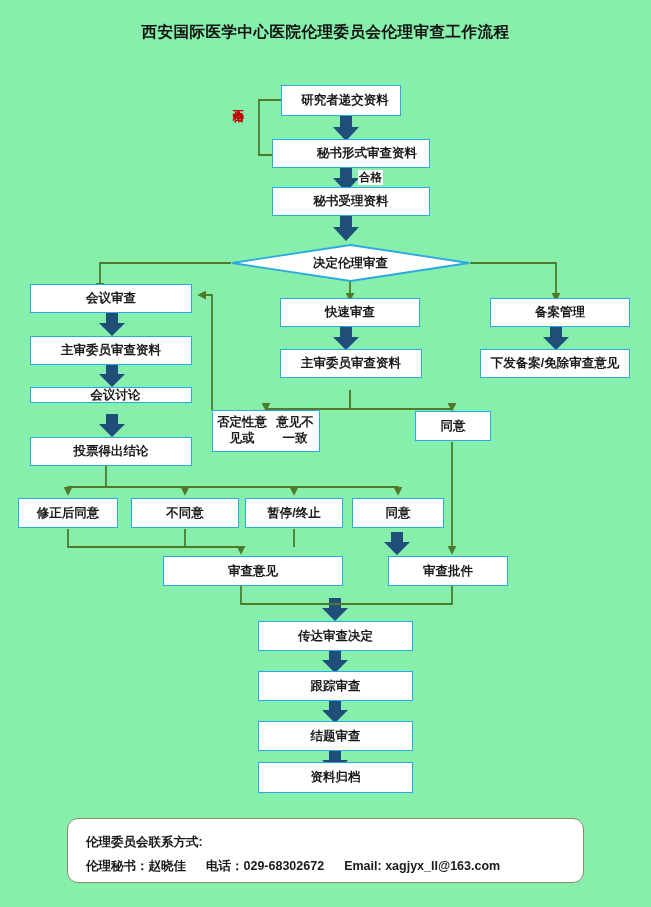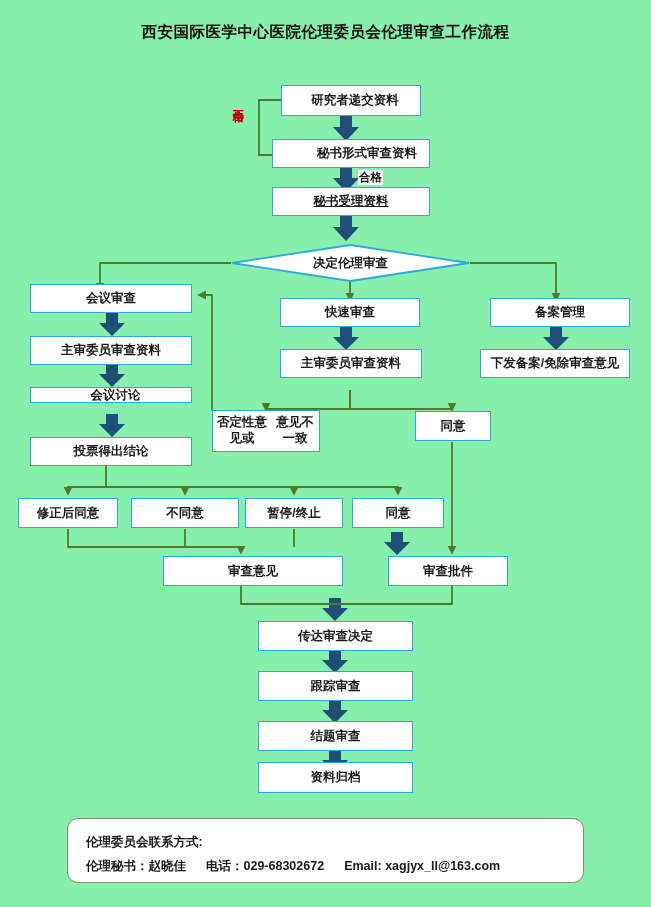--- a/index.html
+++ b/index.html
@@ -202,25 +202,25 @@
 
       <path d="M68,529 V547 H241 V553" marker-end="url(#greenHead)"></path>
       <path d="M185,529 V547"></path>
       <path d="M294,529 V547"></path>
 
       <path d="M241,586 V604 H335"></path>
       <path d="M452,586 V604 H335"></path>
     </g>
   </svg>
 
-  <div class="box" style="left:281px; top:85px; width:140px; height:31px;padding-left:8px;">研究者递交资料</div>
+  <div class="box" style="left:281px; top:85px; width:120px; height:31px;padding-left:8px;">研究者递交资料</div>
 
   <div class="box" style="left:272px; top:139px; width:158px; height:29px;padding-left:32px;">秘书形式审查资料</div>
 
-  <div class="box" style="left:272px; top:187px; width:158px; height:29px;text-decoration:underline;">秘书受理资料</div>
+  <div class="box" style="left:272px; top:187px; width:158px; height:29px;">秘书受理资料</div>
 
   <div class="edge-label" style="left:358px; top:170px;">合格</div>
 
   <div class="red-vert" style="left:232px; top:100px;">不合格</div>
 
   <div class="diamond-wrap" style="left:231px; top:244px; width:239px; height:38px;">
     <svg width="239" height="38" viewBox="0 0 239 38">
       <polygon points="119.5,1 238,19 119.5,37 1,19" fill="#ffffff" stroke="#2BA9E0" stroke-width="1.8"></polygon>
     </svg>
     <div class="diamond-label">决定伦理审查</div>

